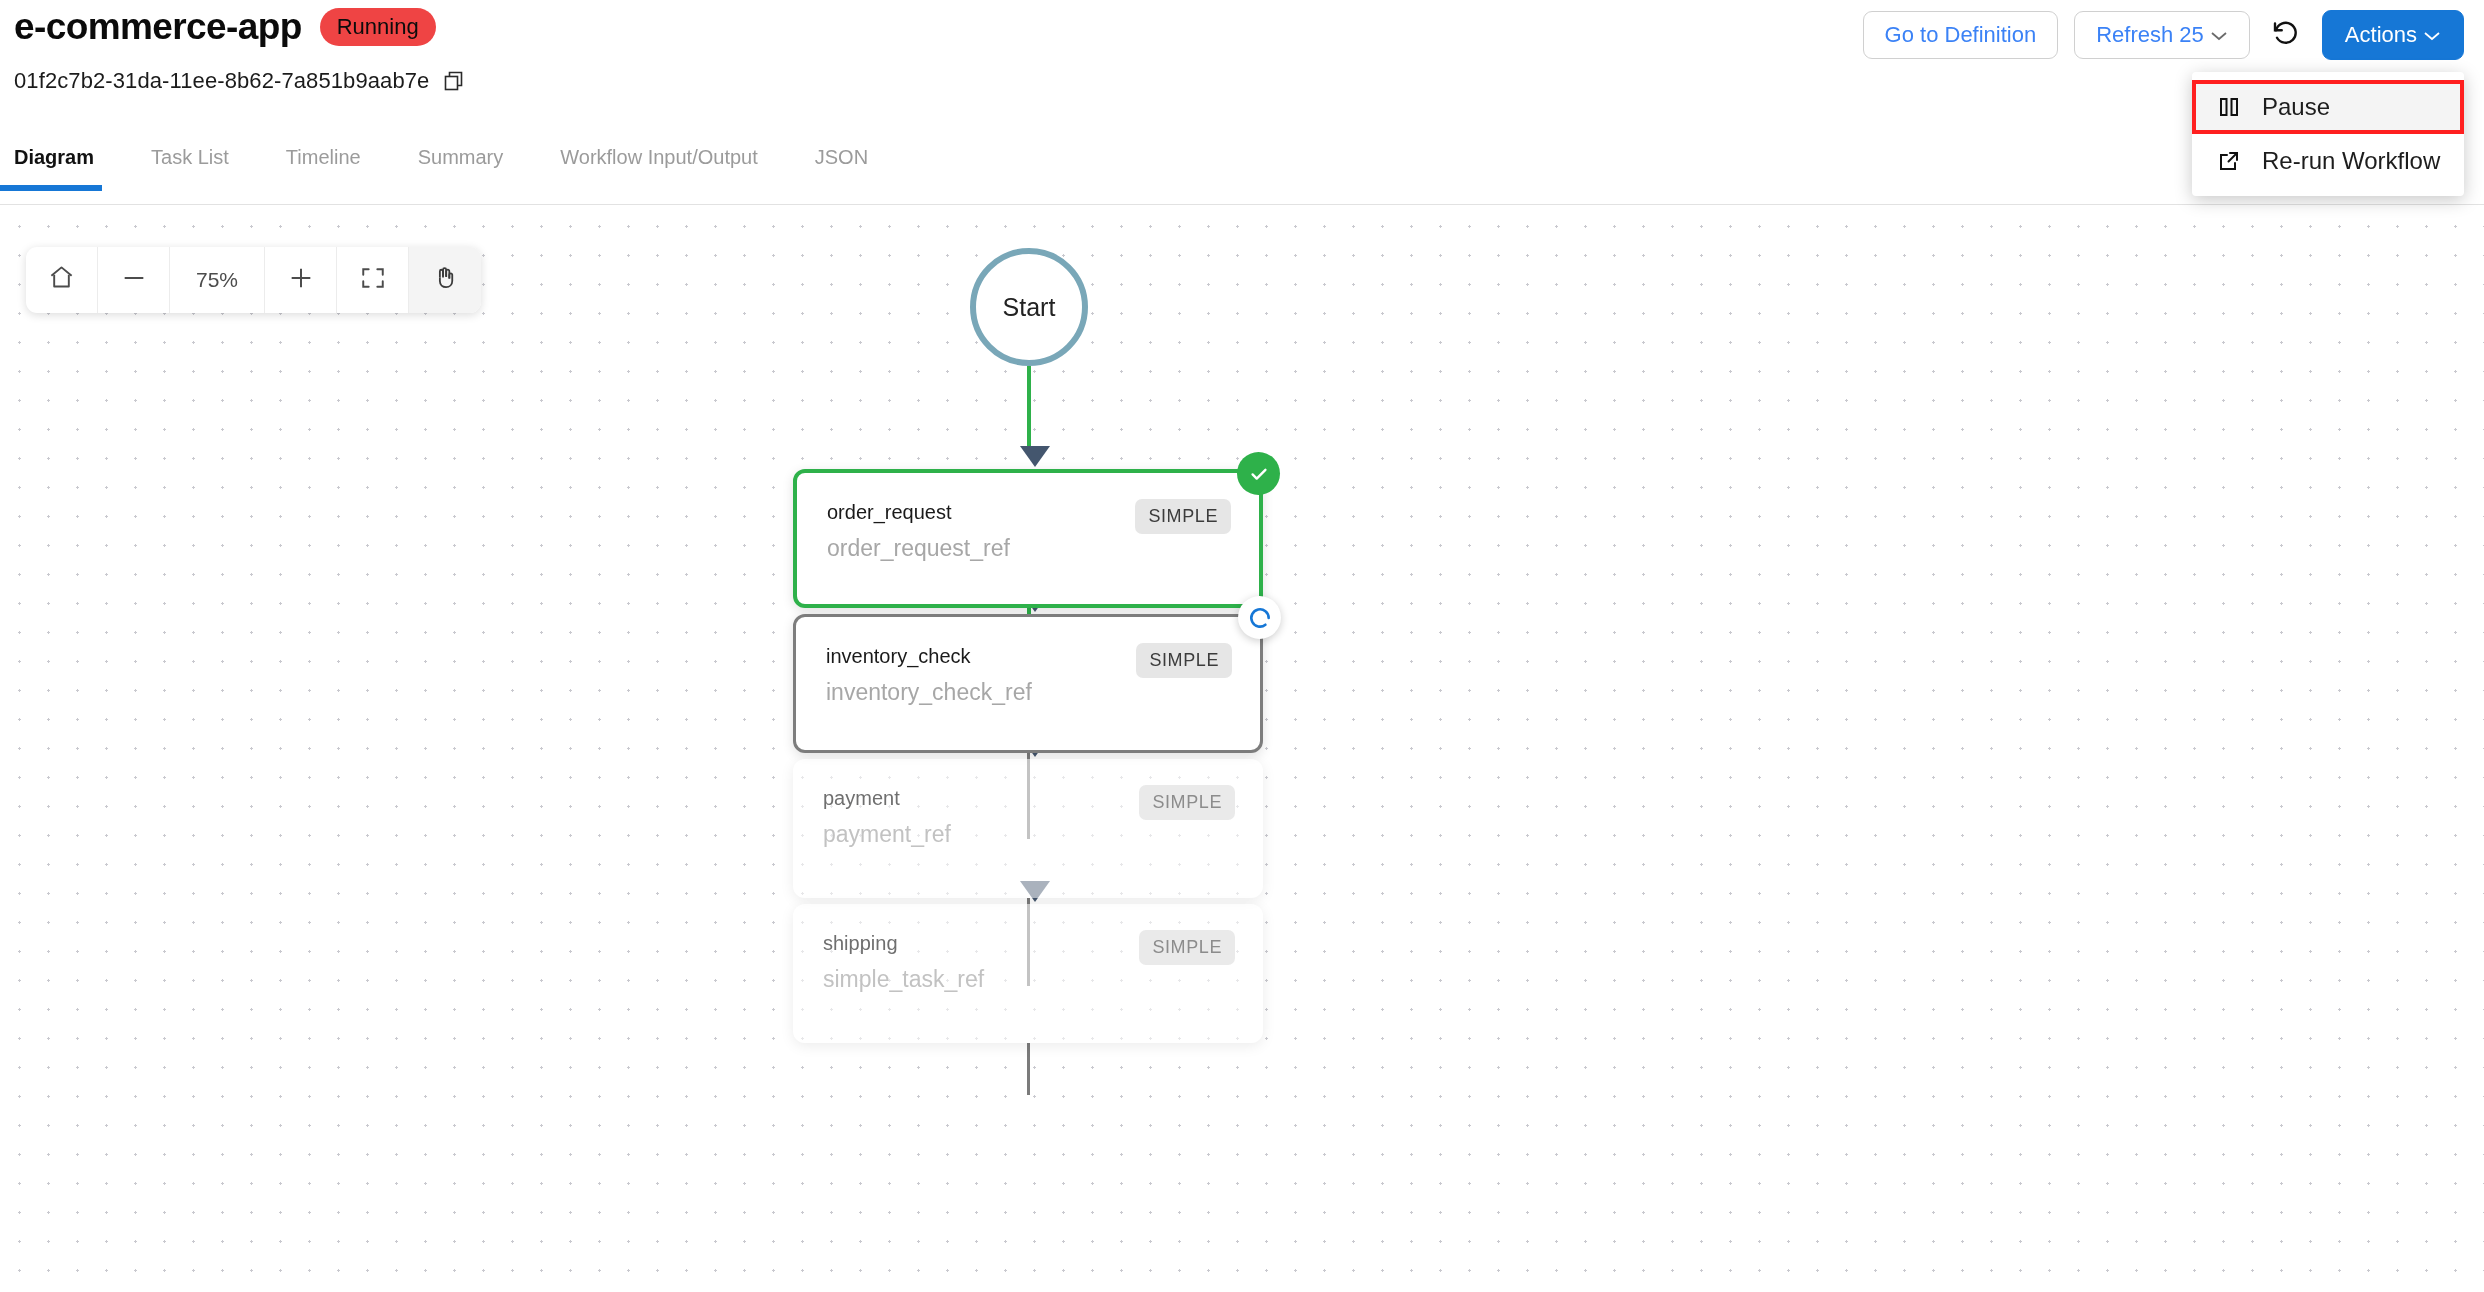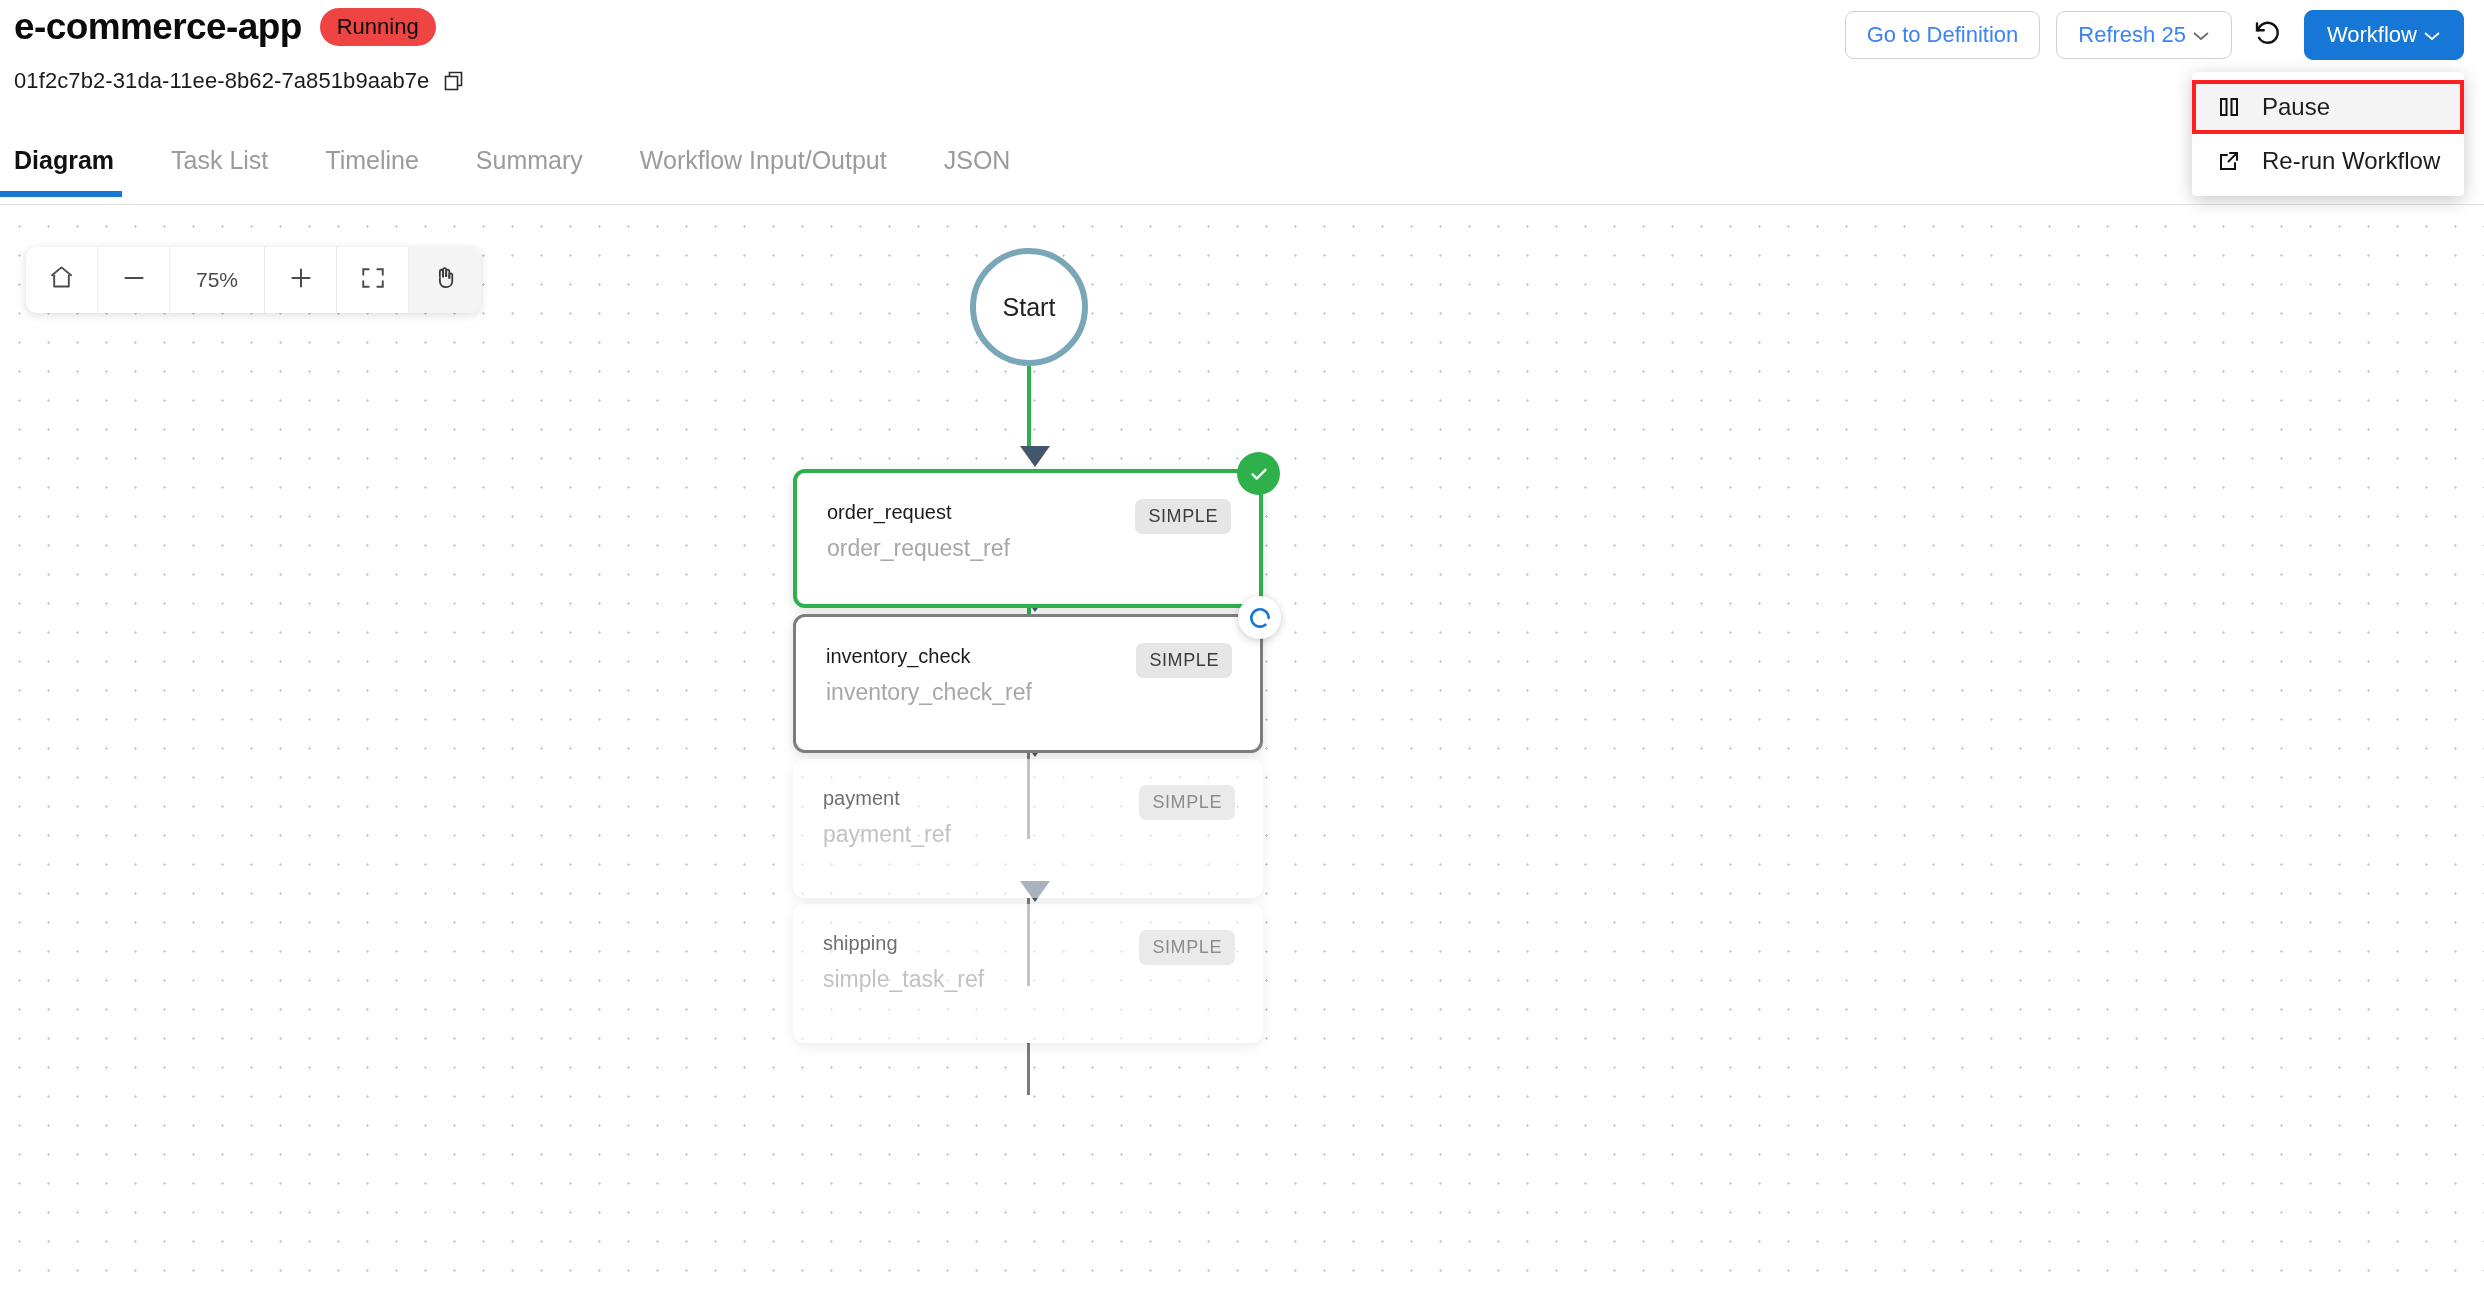--- a/index.html
+++ b/index.html
@@ -30,21 +30,21 @@
     display: inline-flex; align-items: center; gap: 6px; line-height: 1.1;
   }
   .btn.primary { background: #1677d6; border-color: #1677d6; color: #fff; padding: 12px 22px; }
   .icon-btn { background: none; border: none; cursor: pointer; width: 40px; height: 40px;
     display: flex; align-items: center; justify-content: center; }
   .chev { display:inline-block; }
 
   
   .tabs { position: absolute; left: 0; top: 140px; width: 2484px; height: 65px;
           border-bottom: 1px solid #e2e2e2; display: flex; align-items: flex-start; }
-  .tab { font-size: 25px; color: #9b9b9b; padding: 6px 0 22px; margin-right: 57px; cursor: pointer;
+  .tab { font-size: 20px; color: #9b9b9b; padding: 6px 0 22px; margin-right: 57px; cursor: pointer;
          position: relative; white-space: nowrap; }
   .tab:first-child { margin-left: 14px; }
   .tab.active { color: #111; font-weight: 600; }
   .tab.active::after { content:""; position: absolute; left: -14px; right: -8px; bottom: 0;
                        height: 6px; background: #1677d6; }
 
   
   .canvas { position: absolute; left: 0; top: 206px; width: 2484px; height: 1086px;
     background-color: #ffffff;
     background-image: radial-gradient(#c9c9cf 1.3px, transparent 1.4px);
@@ -133,21 +133,21 @@
       <button class="icon-btn">
         <span>
           <svg width="30" height="30" viewBox="0 0 24 24" fill="none" stroke="#111" stroke-width="1.9" stroke-linecap="round">
             <path d="M4 9a8 8 0 1 1 .8 6"></path>
               <path d="M3.2 3.6V9H8.6"></path>
           </svg>
         </span>
       </button>
       <div style="position:relative">
         <button class="btn primary">
-          <span>Workflow</span>
+          <span>Actions</span>
           <span class="chev">
             <svg width="18" height="12" viewBox="0 0 18 12" fill="none" stroke="#fff" stroke-width="1.8">
                 <path d="M2 3l7 6 7-6"></path>
               </svg>
           </span>
         </button>
 
         
         <div class="menu">
           <div class="menu-item highlight">

